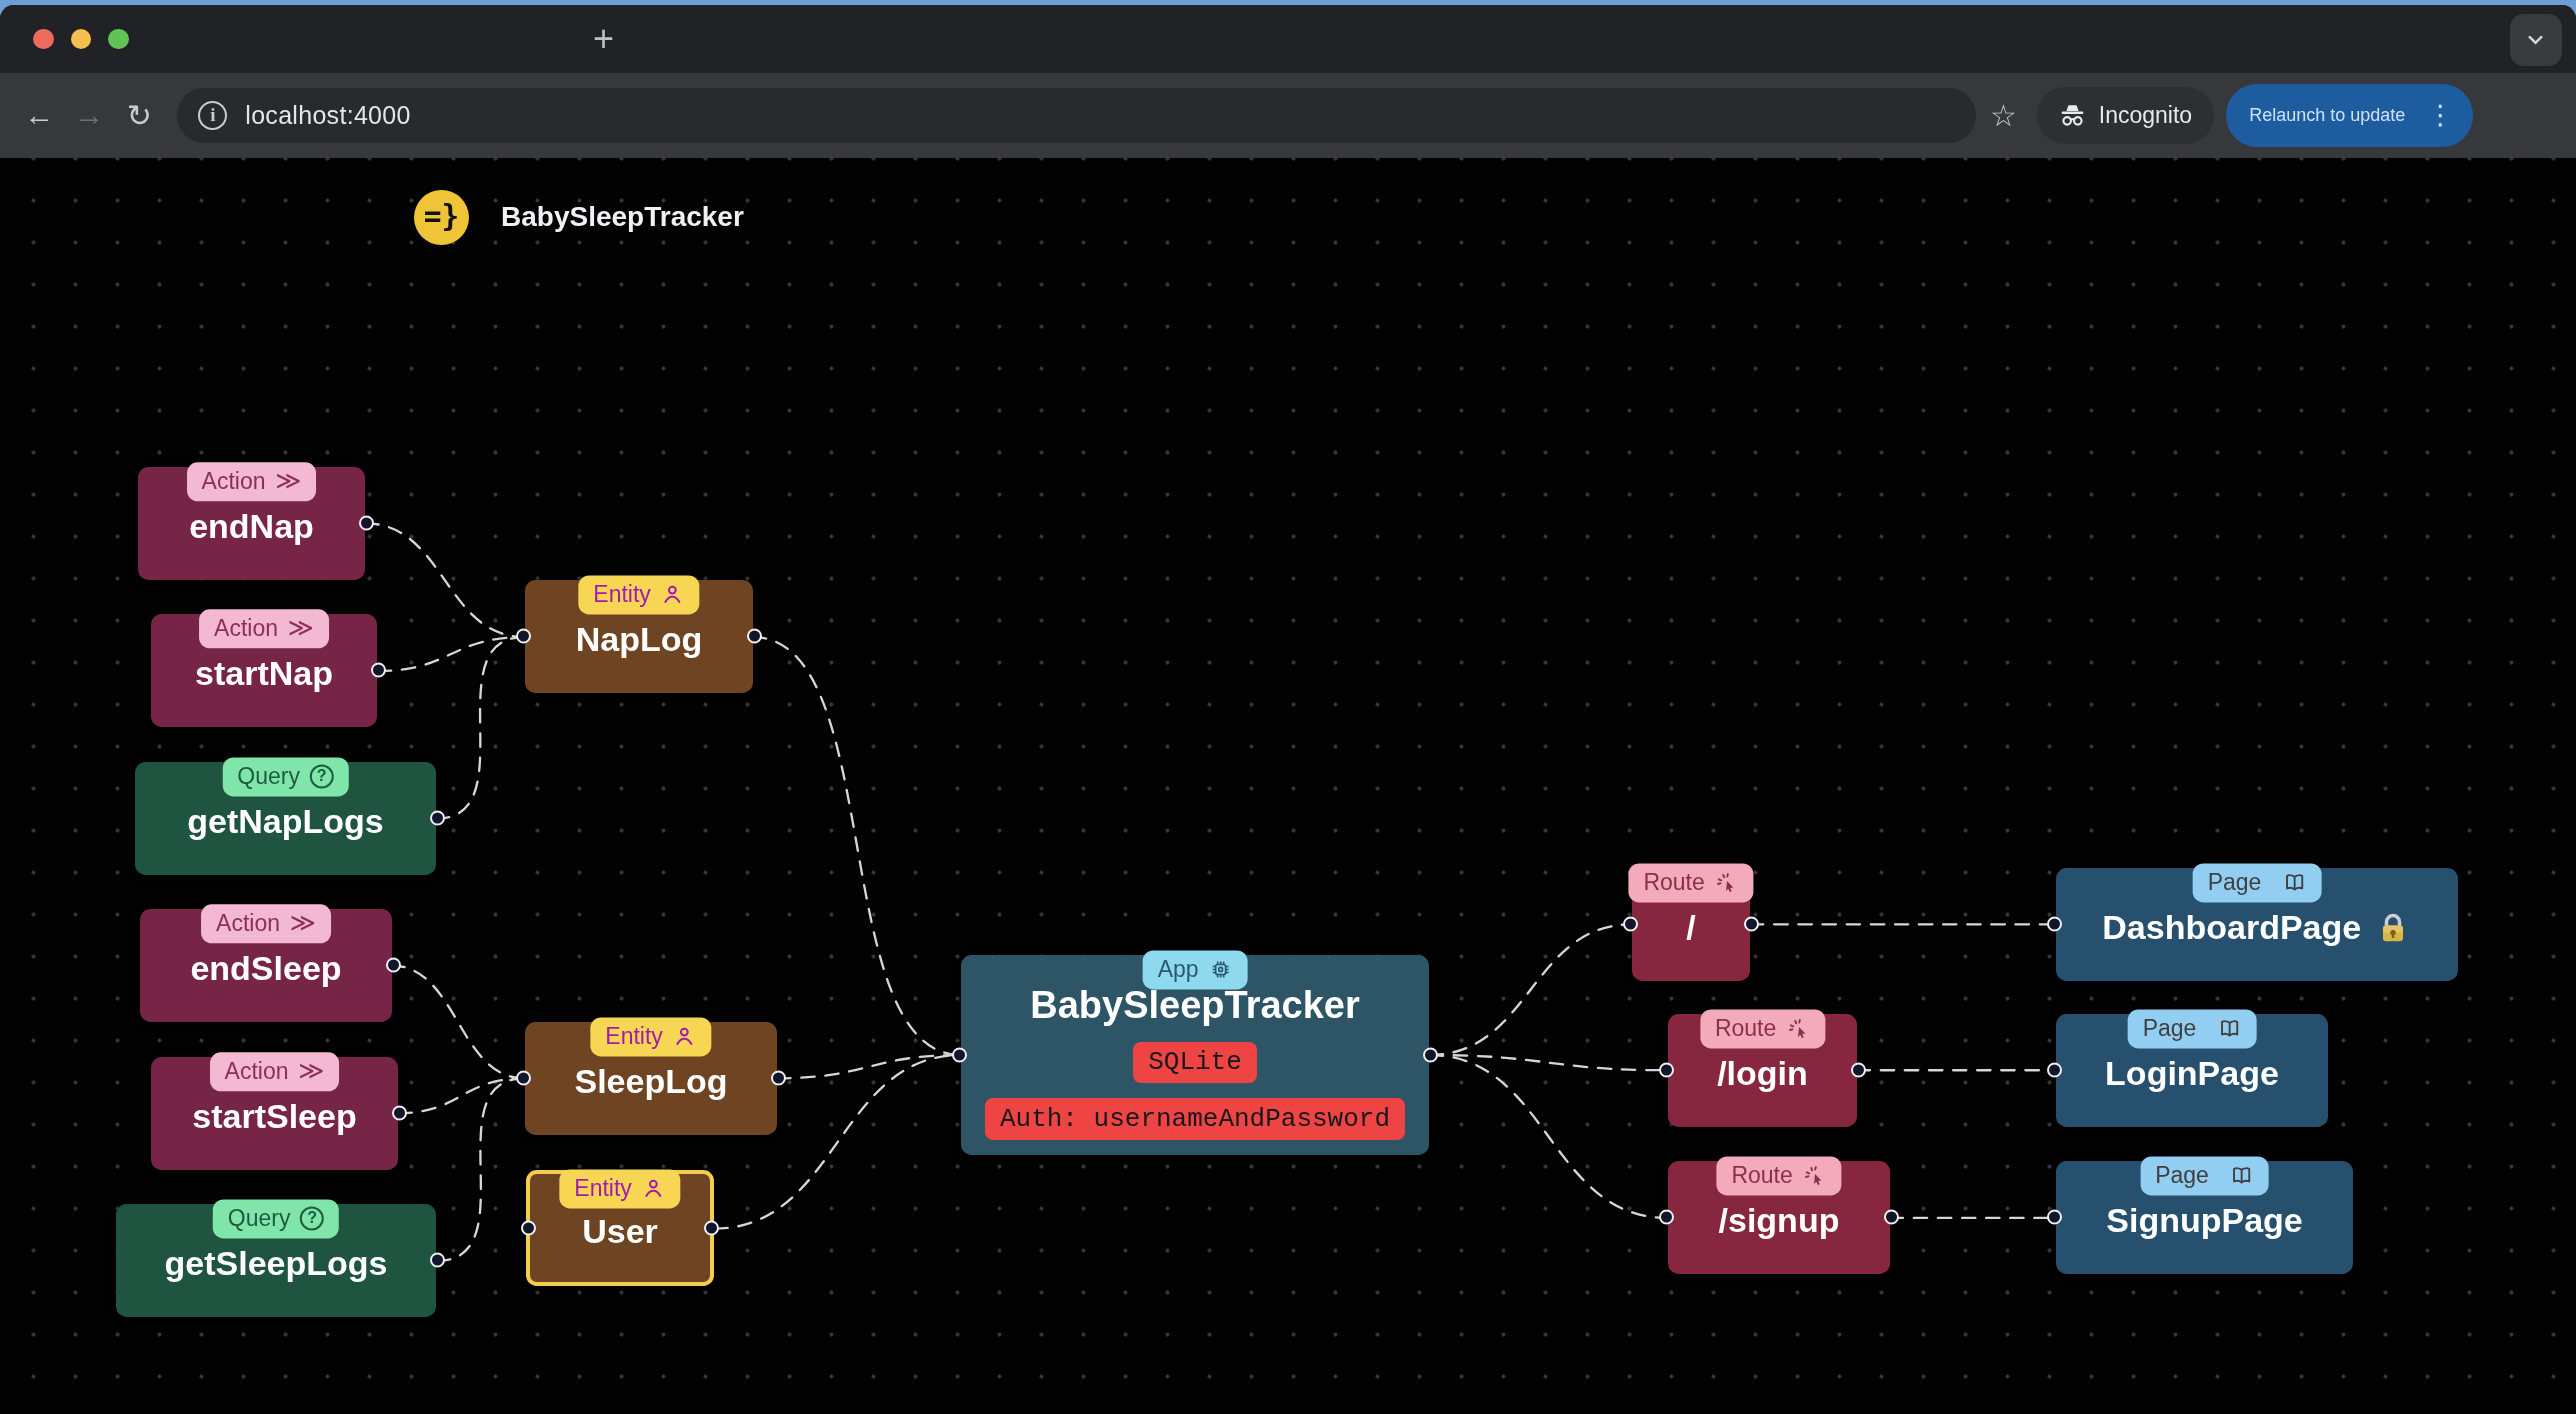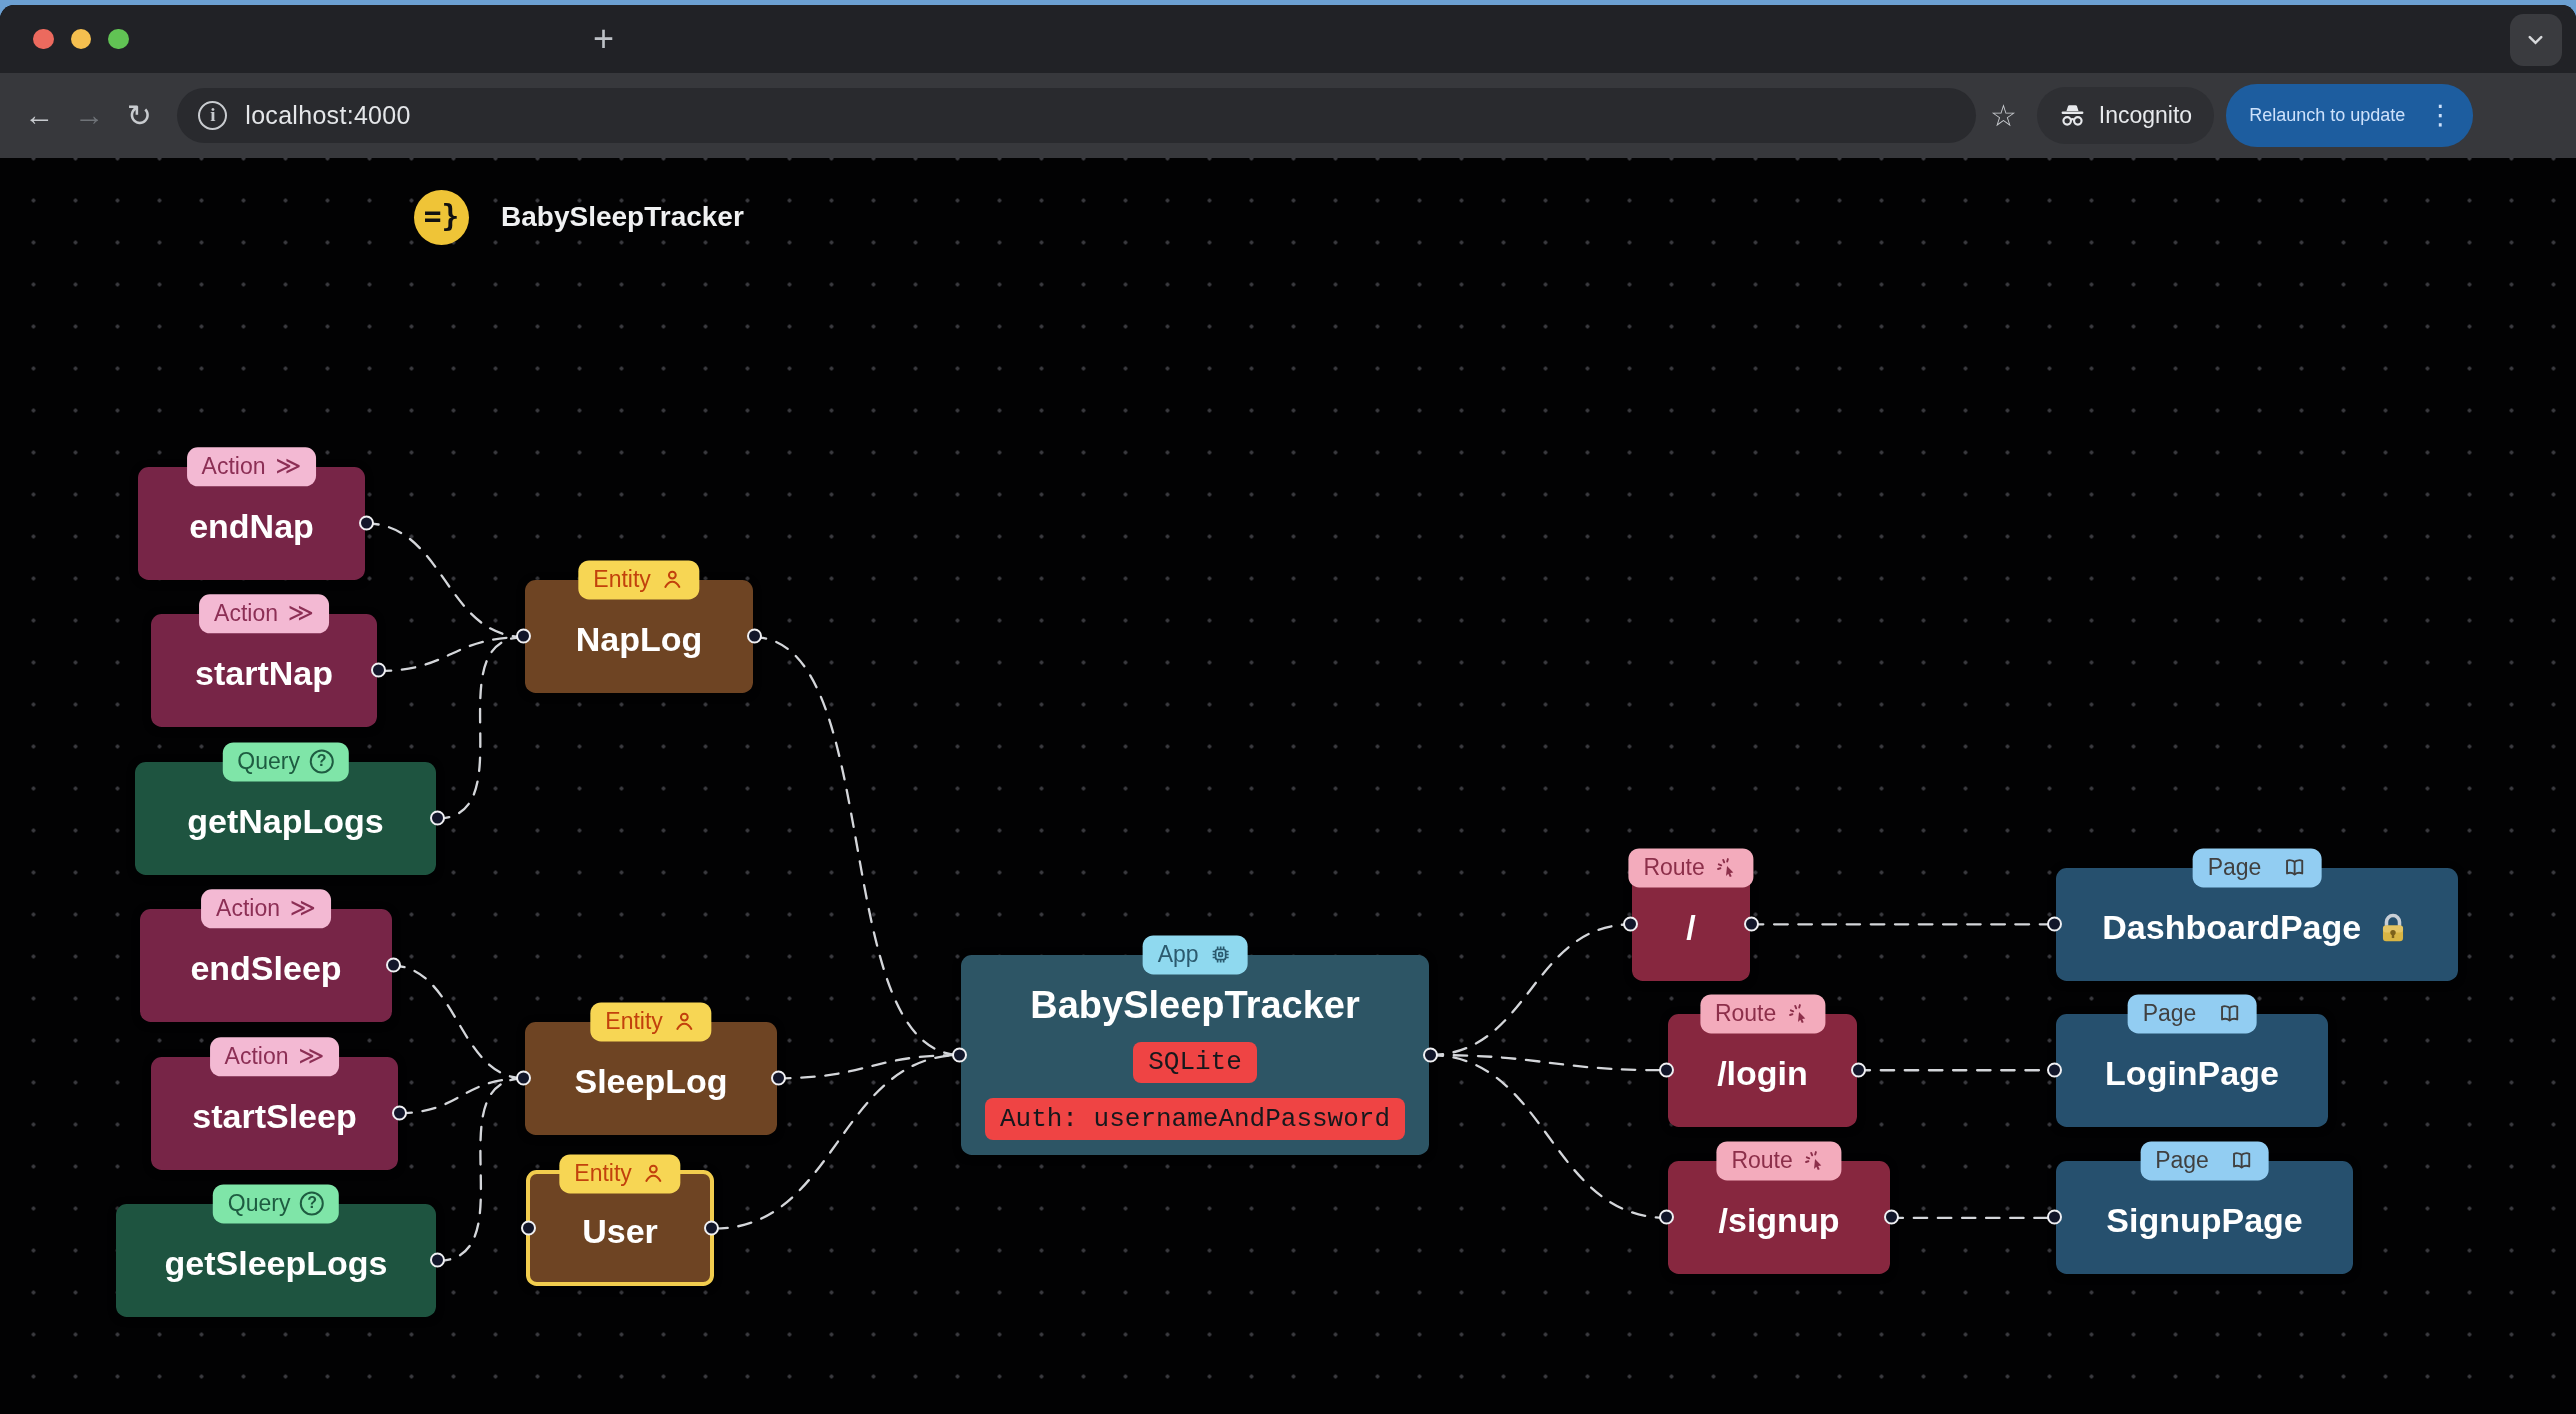--- a/index.html
+++ b/index.html
@@ -63,26 +63,26 @@
   #edges { position:absolute; top:0; left:0; }
   .node { position:absolute; border-radius:10.7px; box-shadow:0 1.8px 7.2px rgba(0,0,0,.55); }
   .node.action { background:#772547; }
   .node.query  { background:#1e5440; }
   .node.entity { background:#6e4423; }
   .node.app    { background:#2d5565; }
   .node.route  { background:#87273f; }
   .node.page   { background:#26506e; }
   .node.highlight { border:4px solid #f2cd4e; }
 
-  .node-badge { position:absolute; top:0; left:50%; transform:translate(-50%,-50%);
+  .node-badge { position:absolute; top:15px; left:50%; transform:translate(-50%,-50%);
                 display:inline-flex; align-items:center; gap:9.8px; padding:6.3px 15px;
                 border-radius:10.7px; font-size:23px; line-height:1.15; white-space:nowrap; z-index:2; }
   .node.action .node-badge { background:#f3b9d3; color:#8c2f55; }
   .node.query  .node-badge { background:#7fe5a8; color:#1e5c41; }
-  .node.entity .node-badge { background:#f7d654; color:#c2410c; }
+  .node.entity .node-badge { background:#f7d654; color:#a21caf; }
   .node.app    .node-badge { background:#8fd9ef; color:#2b5a6e; }
   .node.route  .node-badge { background:#f3abbc; color:#8c2f4a; }
   .node.page   .node-badge { background:#92cdf2; color:#404040;gap:21px; }
   .node-badge svg { width:24px; height:24px; }
   .gg { font-size:25px; font-weight:500; line-height:1; padding-bottom:1.8px; }
   .q-circle { width:24px; height:24px; border:2px solid currentColor; border-radius:50%;
               display:inline-flex; align-items:center; justify-content:center; font-size:16px; font-weight:600; }
 
   .node-label { position:absolute; inset:0; display:flex; align-items:center; justify-content:center;
                 gap:12.5px; font-size:34px; font-weight:700; color:#fff; padding-top:7.2px; }

